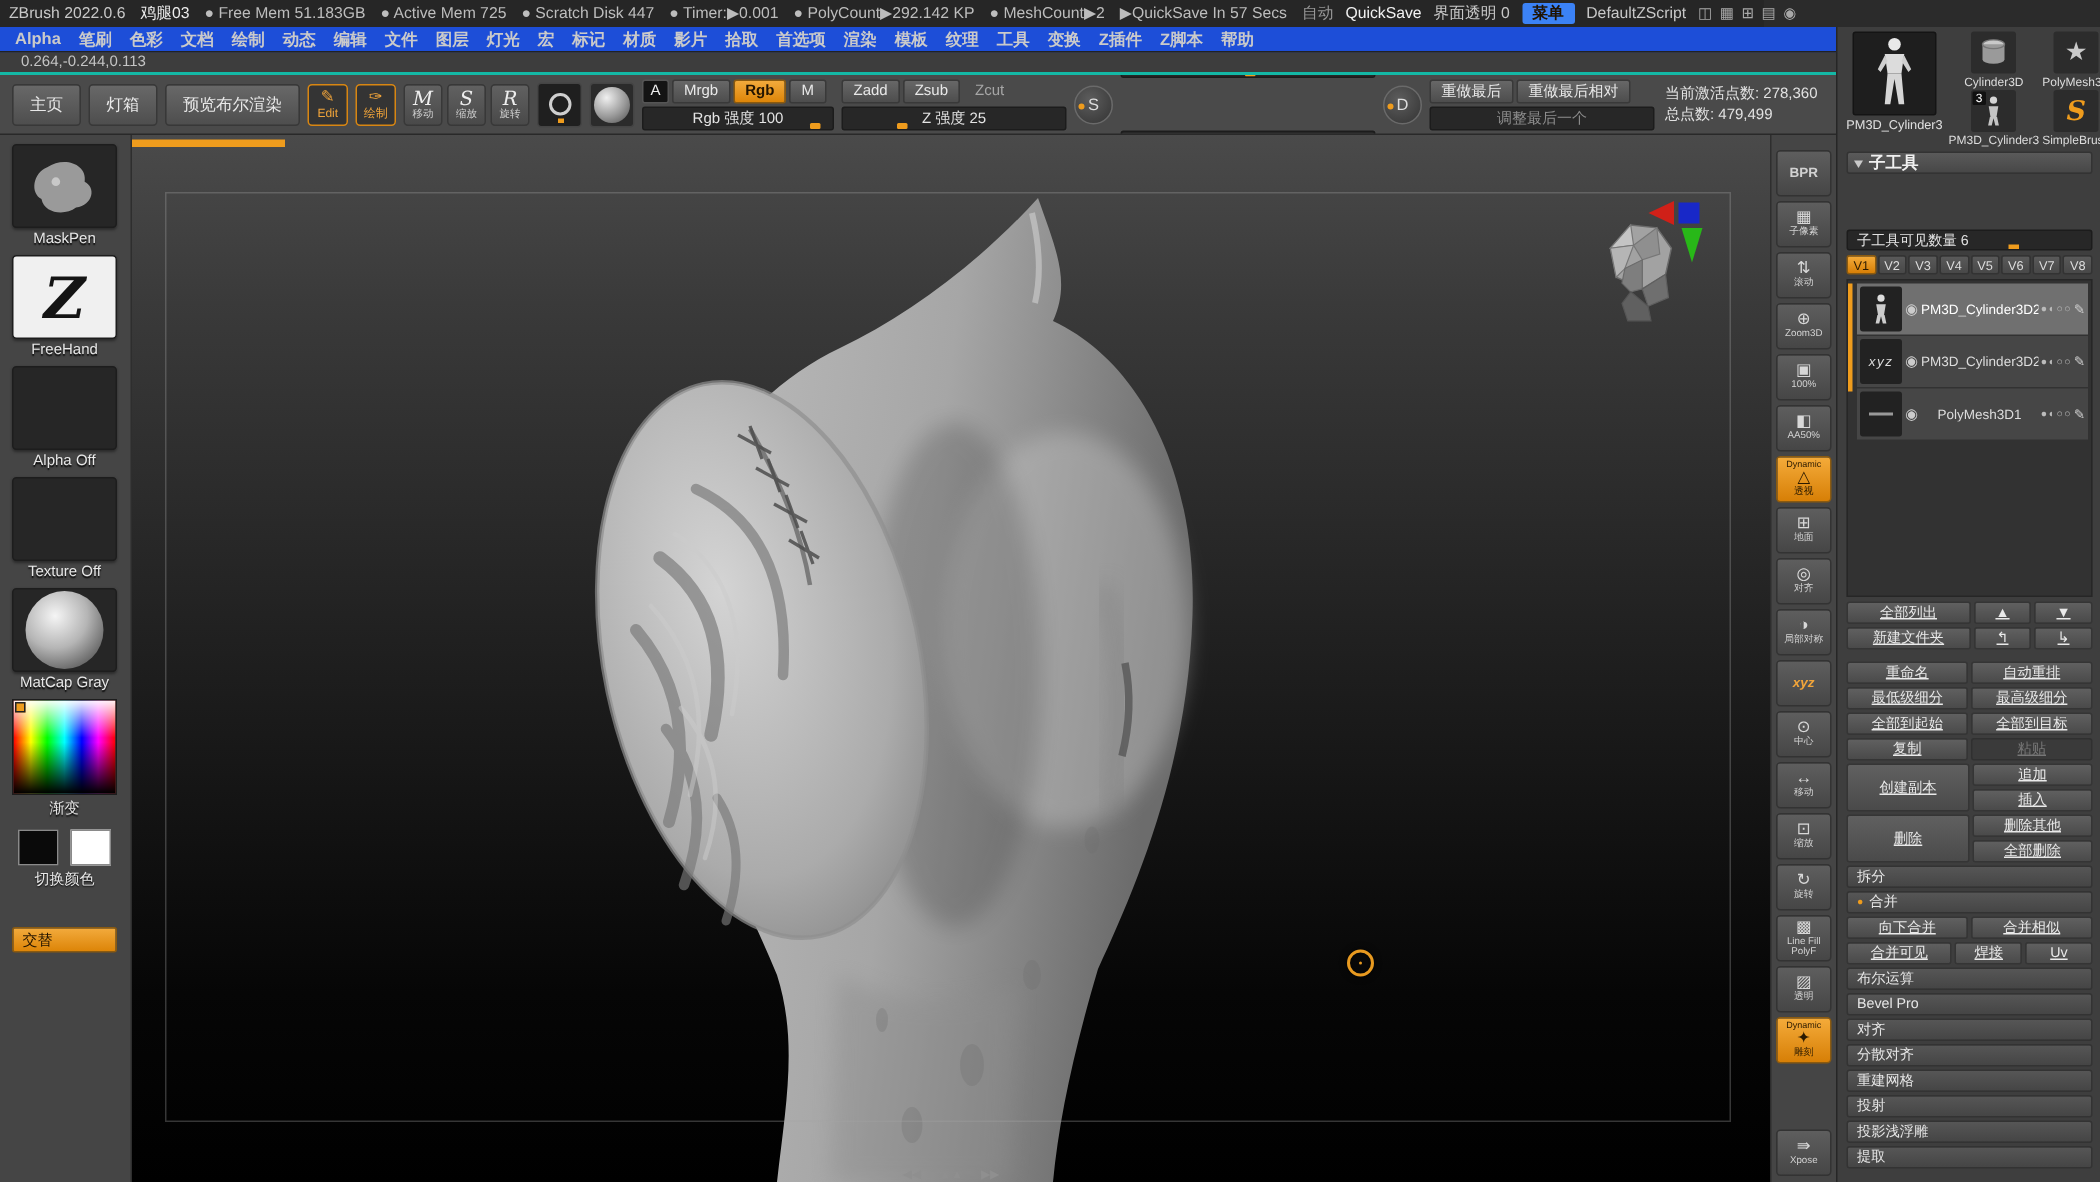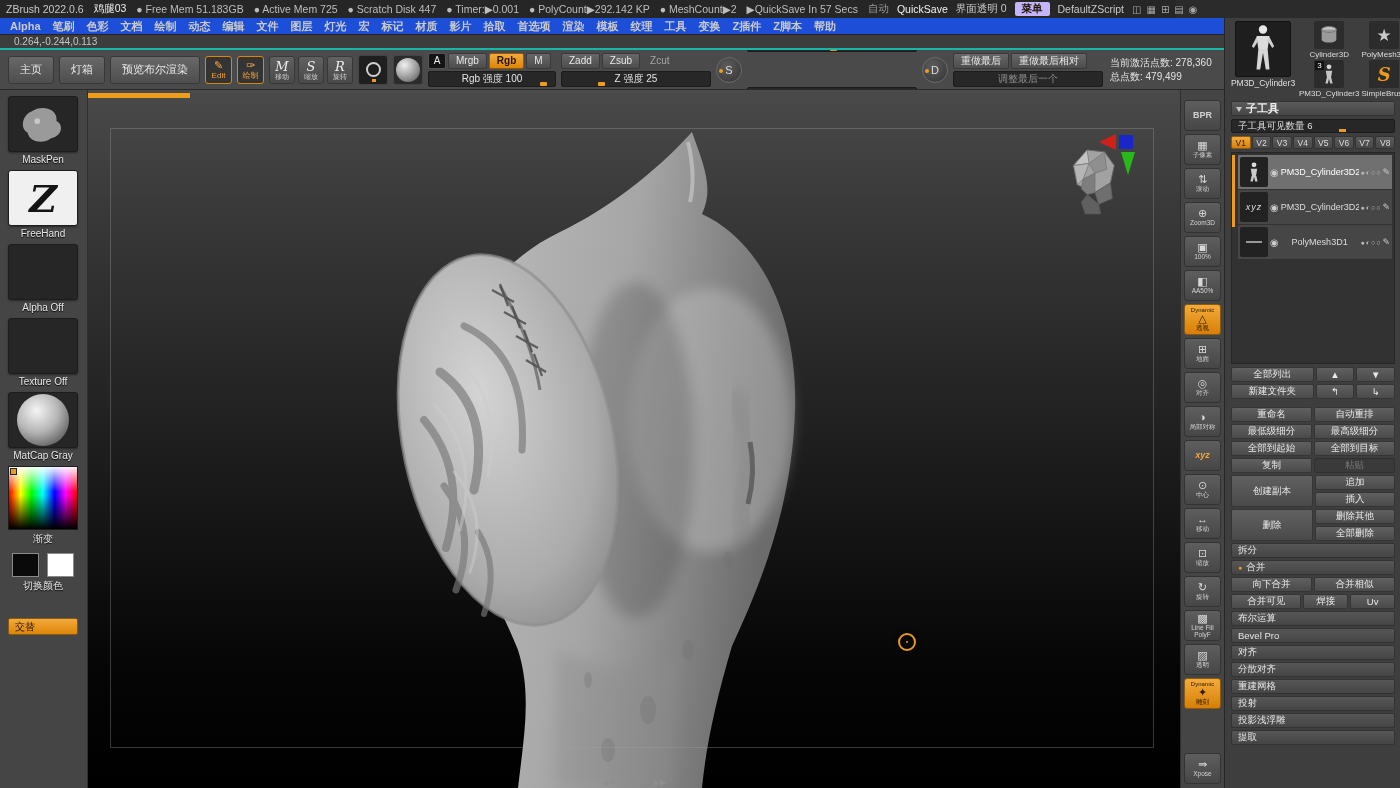--- a/index.html
+++ b/index.html
@@ -8,21 +8,21 @@
   .app{width:1176px;height:788px;display:flex;flex-direction:column;font-size:11px;}
 
   
   .titlebar{height:18px;background:#262626;display:flex;align-items:center;padding:0 6px;gap:10px;
     color:#c8c8c8;font-size:10.5px;white-space:nowrap;flex:0 0 auto;}
   .titlebar .doc{color:#ededed;}
   .tstats{display:flex;gap:10px;color:#bdbdbd;}
   .tright{margin-left:auto;display:flex;align-items:center;gap:8px;}
   .dimtxt{color:#979797;}
   .whitetxt{color:#f2f2f2;}
-  .menu-btn{background:#c4b5fd;color:#201300;padding:0 7px;border-radius:2px;font-weight:bold;height:14px;display:flex;align-items:center;}
+  .menu-btn{background:#3b82f6;color:#201300;padding:0 7px;border-radius:2px;font-weight:bold;height:14px;display:flex;align-items:center;}
   .ticon{color:#a8a8a8;font-size:10px;}
 
   .mainrow{flex:1;display:flex;min-height:0;}
   .leftcol{width:1224px;display:flex;flex-direction:column;flex:0 0 auto;}
 
   
   .menubar{height:17px;background:#1d4ed8;display:flex;align-items:center;padding:0 4px;border-bottom:1px solid #222;flex:0 0 auto;font-weight:bold;}
   .mitem{padding:0 6px;color:#cacaca;height:100%;display:flex;align-items:center;cursor:default;}
   .coordsrow{height:15px;background:#3d3d3d;display:flex;align-items:center;padding-left:14px;font-size:10px;color:#c5c5c5;border-bottom:2px solid #14b8a6;flex:0 0 auto;}
 
@@ -119,42 +119,42 @@
   .toollabel{font-size:8.5px;color:#e0e0e0;margin-top:1px;white-space:nowrap;}
   .tsgrid{flex:1;display:grid;grid-template-columns:1fr 1fr;gap:1px 2px;}
   .tsitem{display:flex;flex-direction:column;align-items:center;}
   .tsthumb{width:30px;height:28px;display:flex;align-items:center;justify-content:center;background:#2c2c2c;border-radius:2px;position:relative;}
   .tsbadge{position:absolute;left:1px;top:1px;background:#111;color:#fff;font-size:8px;padding:0 2px;border-radius:1px;}
   .tslabel{font-size:8px;color:#dcdcdc;margin-top:1px;white-space:nowrap;}
   .palheader{height:15px;background:linear-gradient(#5a5a5a,#474747);border:1px solid #333;border-radius:2px;display:flex;align-items:center;
     padding-left:14px;font-weight:bold;color:#f0f0f0;font-size:11px;margin-bottom:3px;position:relative;}
   .palheader::before{content:"";position:absolute;left:4px;top:5px;border-left:3.5px solid transparent;border-right:3.5px solid transparent;border-top:5px solid #c9c9c9;}
   .vslider{height:14px;background:#272727;border:1px solid #1c1c1c;border-radius:2px;display:flex;padding:0 6px;
-    font-size:9.5px;color:#e2e2e2;position:relative;margin-bottom:3px;}
+    font-size:9.5px;color:#e2e2e2;position:relative;margin-bottom:3px;margin-top:34px;}
   .vslider i{position:absolute;bottom:0;left:66%;width:7px;height:3px;background:#ef9c1d;}
   .vtabs{display:flex;gap:1px;margin-bottom:3px;}
   .vtab{flex:1;height:13px;background:linear-gradient(#5a5a5a,#484848);border:1px solid #333;font-size:8.5px;color:#ddd;
     display:flex;align-items:center;justify-content:center;border-radius:2px;}
   .vtab.active{background:linear-gradient(#f4ab3a,#d77f06);color:#2b1a00;border-color:#8a5a10;font-weight:normal;}
   .stlist{position:relative;background:#323232;border:1px solid #262626;height:212px;margin-bottom:3px;padding:2px 2px 0 6px;}
   .stlist::before{content:"";position:absolute;left:0;top:2px;width:3px;height:72px;background:#ef9c1d;}
   .strow{height:34px;display:flex;align-items:center;background:#464646;margin-bottom:1px;gap:2px;padding:0 2px;}
   .strow.sel{background:#707070;}
   .strow.sel .stname{color:#fff;}
   .stthumb{width:28px;height:30px;background:#222;border-radius:2px;display:flex;align-items:center;justify-content:center;overflow:hidden;flex:0 0 auto;}
   .steye{font-size:10px;color:#ccc;}
   .stname{flex:1;font-size:9px;color:#ddd;text-align:center;overflow:hidden;white-space:nowrap;}
   .sttoggles{display:flex;gap:1px;}
   .sttoggles i{font-style:normal;font-size:7px;color:#bbb;}
   .stpen{font-size:9px;color:#ccc;}
   .xyzthumb{font-size:9px;color:#ddd;font-style:italic;letter-spacing:1px;}
   .meshline{width:16px;height:2px;background:#999;display:block;}
   .prow{display:flex;gap:2px;margin-bottom:2px;}
   .pbtn{flex:1;height:15px;background:linear-gradient(#606060,#4a4a4a);border:1px solid #353535;border-radius:2px;color:#e9e9e9;
-    font-size:9.5px;display:flex;align-items:center;justify-content:center;white-space:nowrap;overflow:hidden;}
+    font-size:9.5px;display:flex;align-items:center;justify-content:center;white-space:nowrap;overflow:hidden;text-decoration:underline;}
   .pbtn.disabled{background:#3a3a3a;color:#777;border-color:#303030;}
   .pbtn.tall{height:32px;}
   .pcol{flex:1;display:flex;flex-direction:column;gap:2px;}
   .sectionbar{height:15px;background:linear-gradient(#565656,#454545);border:1px solid #333;border-radius:2px;display:flex;align-items:center;
     padding:0 6px;font-size:9.5px;color:#e6e6e6;margin-bottom:2px;flex:0 0 auto;}
   .sectionbar.dot::before{content:"●";color:#ef9c1d;font-size:7px;margin-right:4px;}
   .gap6{height:6px;flex:0 0 auto;}
 </style>
 </head>
 <body>

